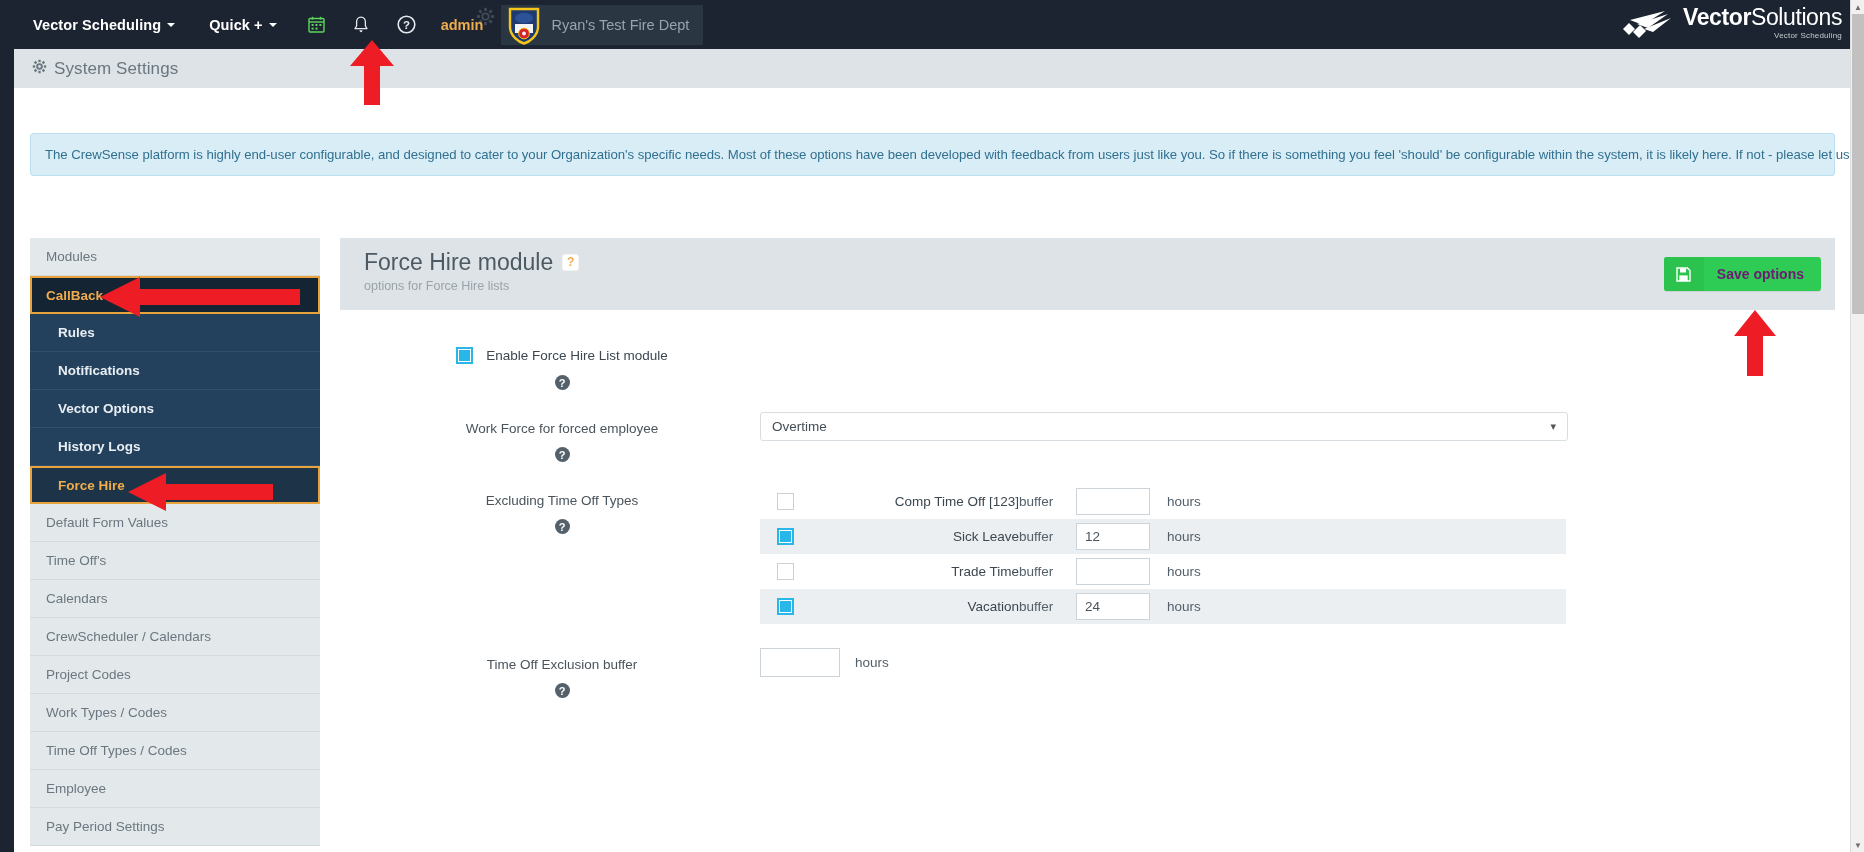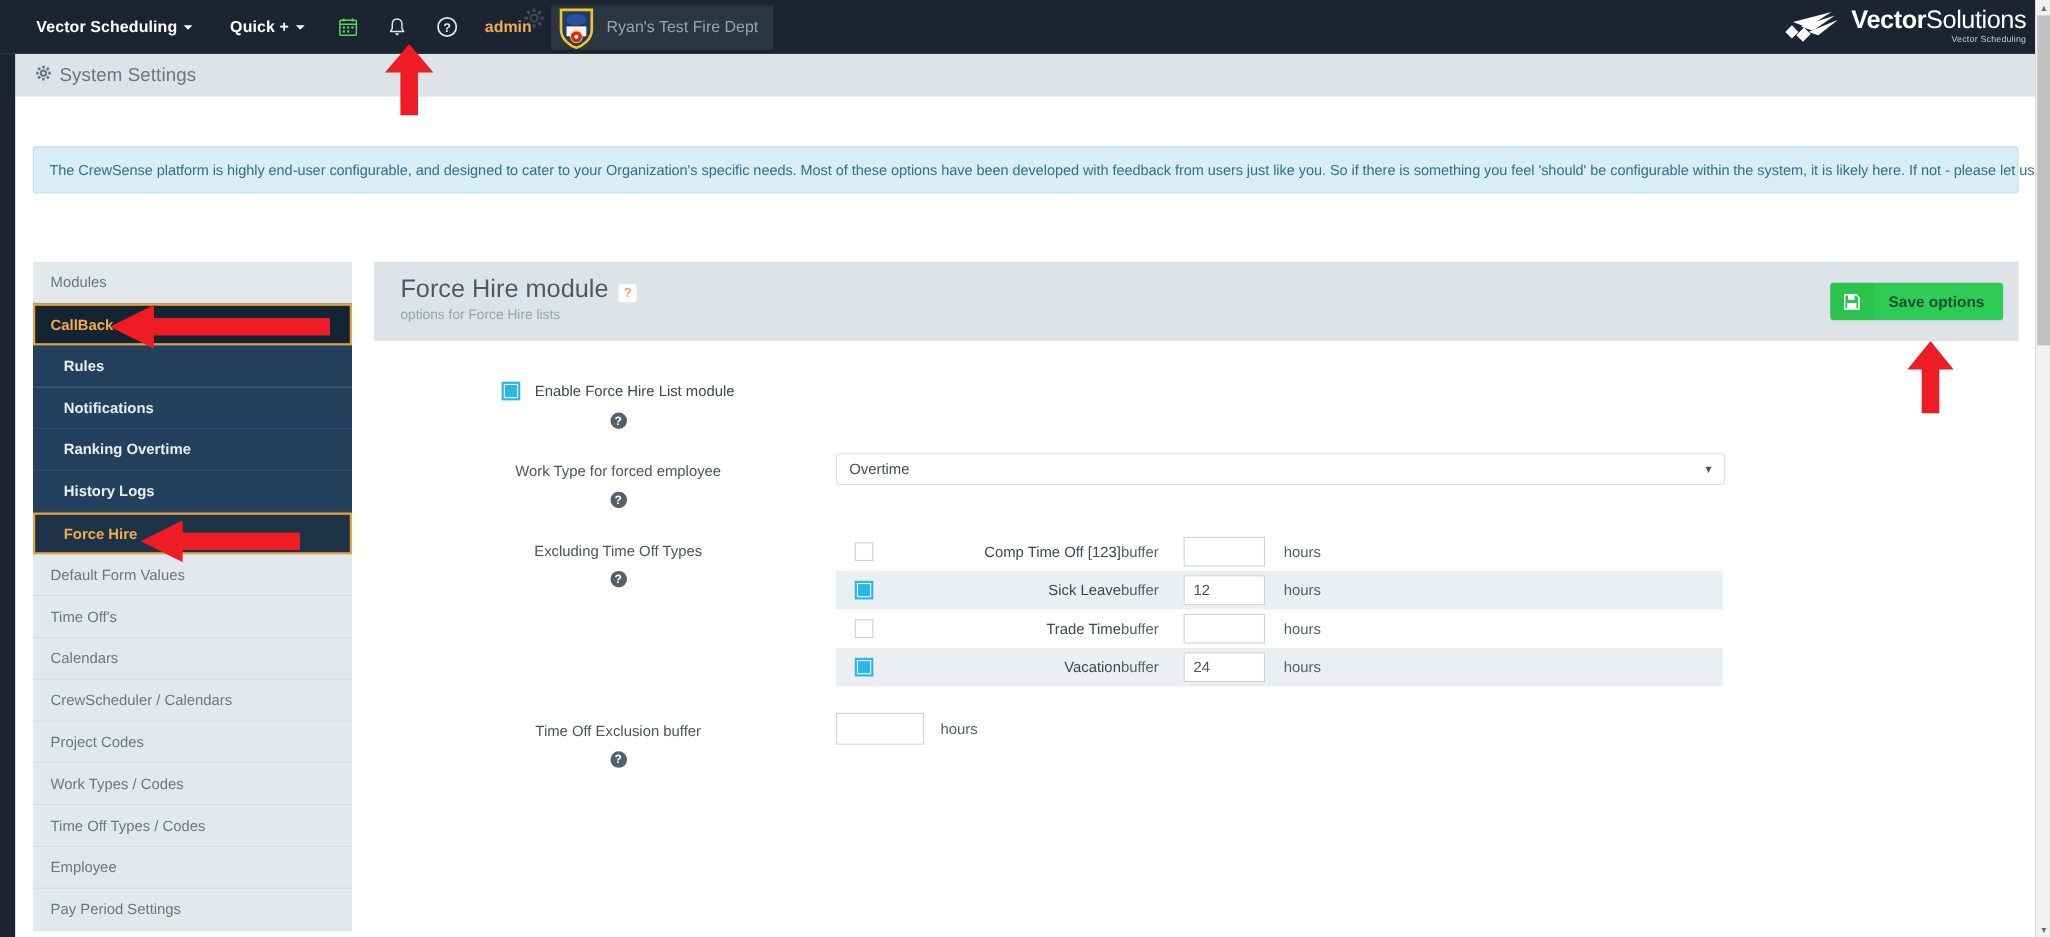--- a/index.html
+++ b/index.html
@@ -111,41 +111,41 @@
   .panel {
     position: absolute; top: 150px; left: 326px;
     width: 1495px;
   }
   .panel-head {
     background: #dde3e6; height: 72px; position: relative;
     padding: 12px 0 0 24px;
   }
   .panel-title {
     color: #4d5a63; font-size: 23px; font-weight: normal;
-    display: flex; align-items: flex-end; gap: 9px; line-height: 1.1;
+    display: flex; align-items: center; gap: 9px; line-height: 1.1;
   }
   .panel-sub { color: #9aa3a9; font-size: 12.5px; margin-top: 4px; }
   .help-badge {
     width: 17px; height: 17px; border-radius: 3px; background: #fff;
     display: inline-flex; align-items: center; justify-content: center;
     color: #f0ad4e; font-size: 12px; font-weight: bold;
     border: 1px solid #f5f5f5;
   }
   .save-btn {
     position: absolute; right: 14px; top: 19px;
     height: 34px; background: #2ecc55;
     display: flex; align-items: center; cursor: pointer;
     border-radius: 3px; overflow: hidden;
     box-shadow: 0 1px 0 rgba(0,0,0,.08);
   }
   .save-btn .ic {
     width: 40px; height: 34px; display: flex; align-items: center; justify-content: center;
     background: #2bc24e;
   }
-  .save-btn .lbl { color: #14532d; font-size: 14px; font-weight: bold; padding: 0 17px 0 13px; }
+  .save-btn .lbl { color: #701a75; font-size: 14px; font-weight: bold; padding: 0 17px 0 13px; }
 
   .panel-body { background: #fff; padding: 30px 24px 0 24px; min-height: 420px; }
 
   .form-row { display: flex; align-items: flex-start; margin-bottom: 22px; }
   .form-label {
     width: 396px; font-size: 13.5px; color: #4a545c;
     display: flex; align-items: center; gap: 11px; padding-top: 7px; flex-direction: column;
   }
   .form-label.row2 { padding-top: 9px; }
 
@@ -334,21 +334,21 @@
     <div class="sm-item active-parent">
         <span>CallBack</span>
       </div>
     <div class="sm-item dark">
         <span>Rules</span>
       </div>
     <div class="sm-item dark">
         <span>Notifications</span>
       </div>
     <div class="sm-item dark">
-        <span>Ranking Overtime</span>
+        <span>Vector Options</span>
       </div>
     <div class="sm-item dark">
         <span>History Logs</span>
       </div>
     <div class="sm-item active-child">
         <span>Force Hire</span>
       </div>
     <div class="sm-item">
         <span>Default Form Values</span>
       </div>
@@ -405,21 +405,21 @@
           <span class="inline-check">
             <span class="cbx checked"></span>
             <span>Enable Force Hire List module</span>
           </span>
           <span class="q-icon">?</span>
         </div>
       </div>
 
       <div class="form-row">
         <div class="form-label row2">
-          <span>Work Type for forced employee</span>
+          <span>Work Force for forced employee</span>
           <span class="q-icon">?</span>
         </div>
         <div class="select-box">
           <span>Overtime</span>
           <span class="chev">▾</span>
         </div>
       </div>
 
       <div class="form-row">
         <div class="form-label row2">

